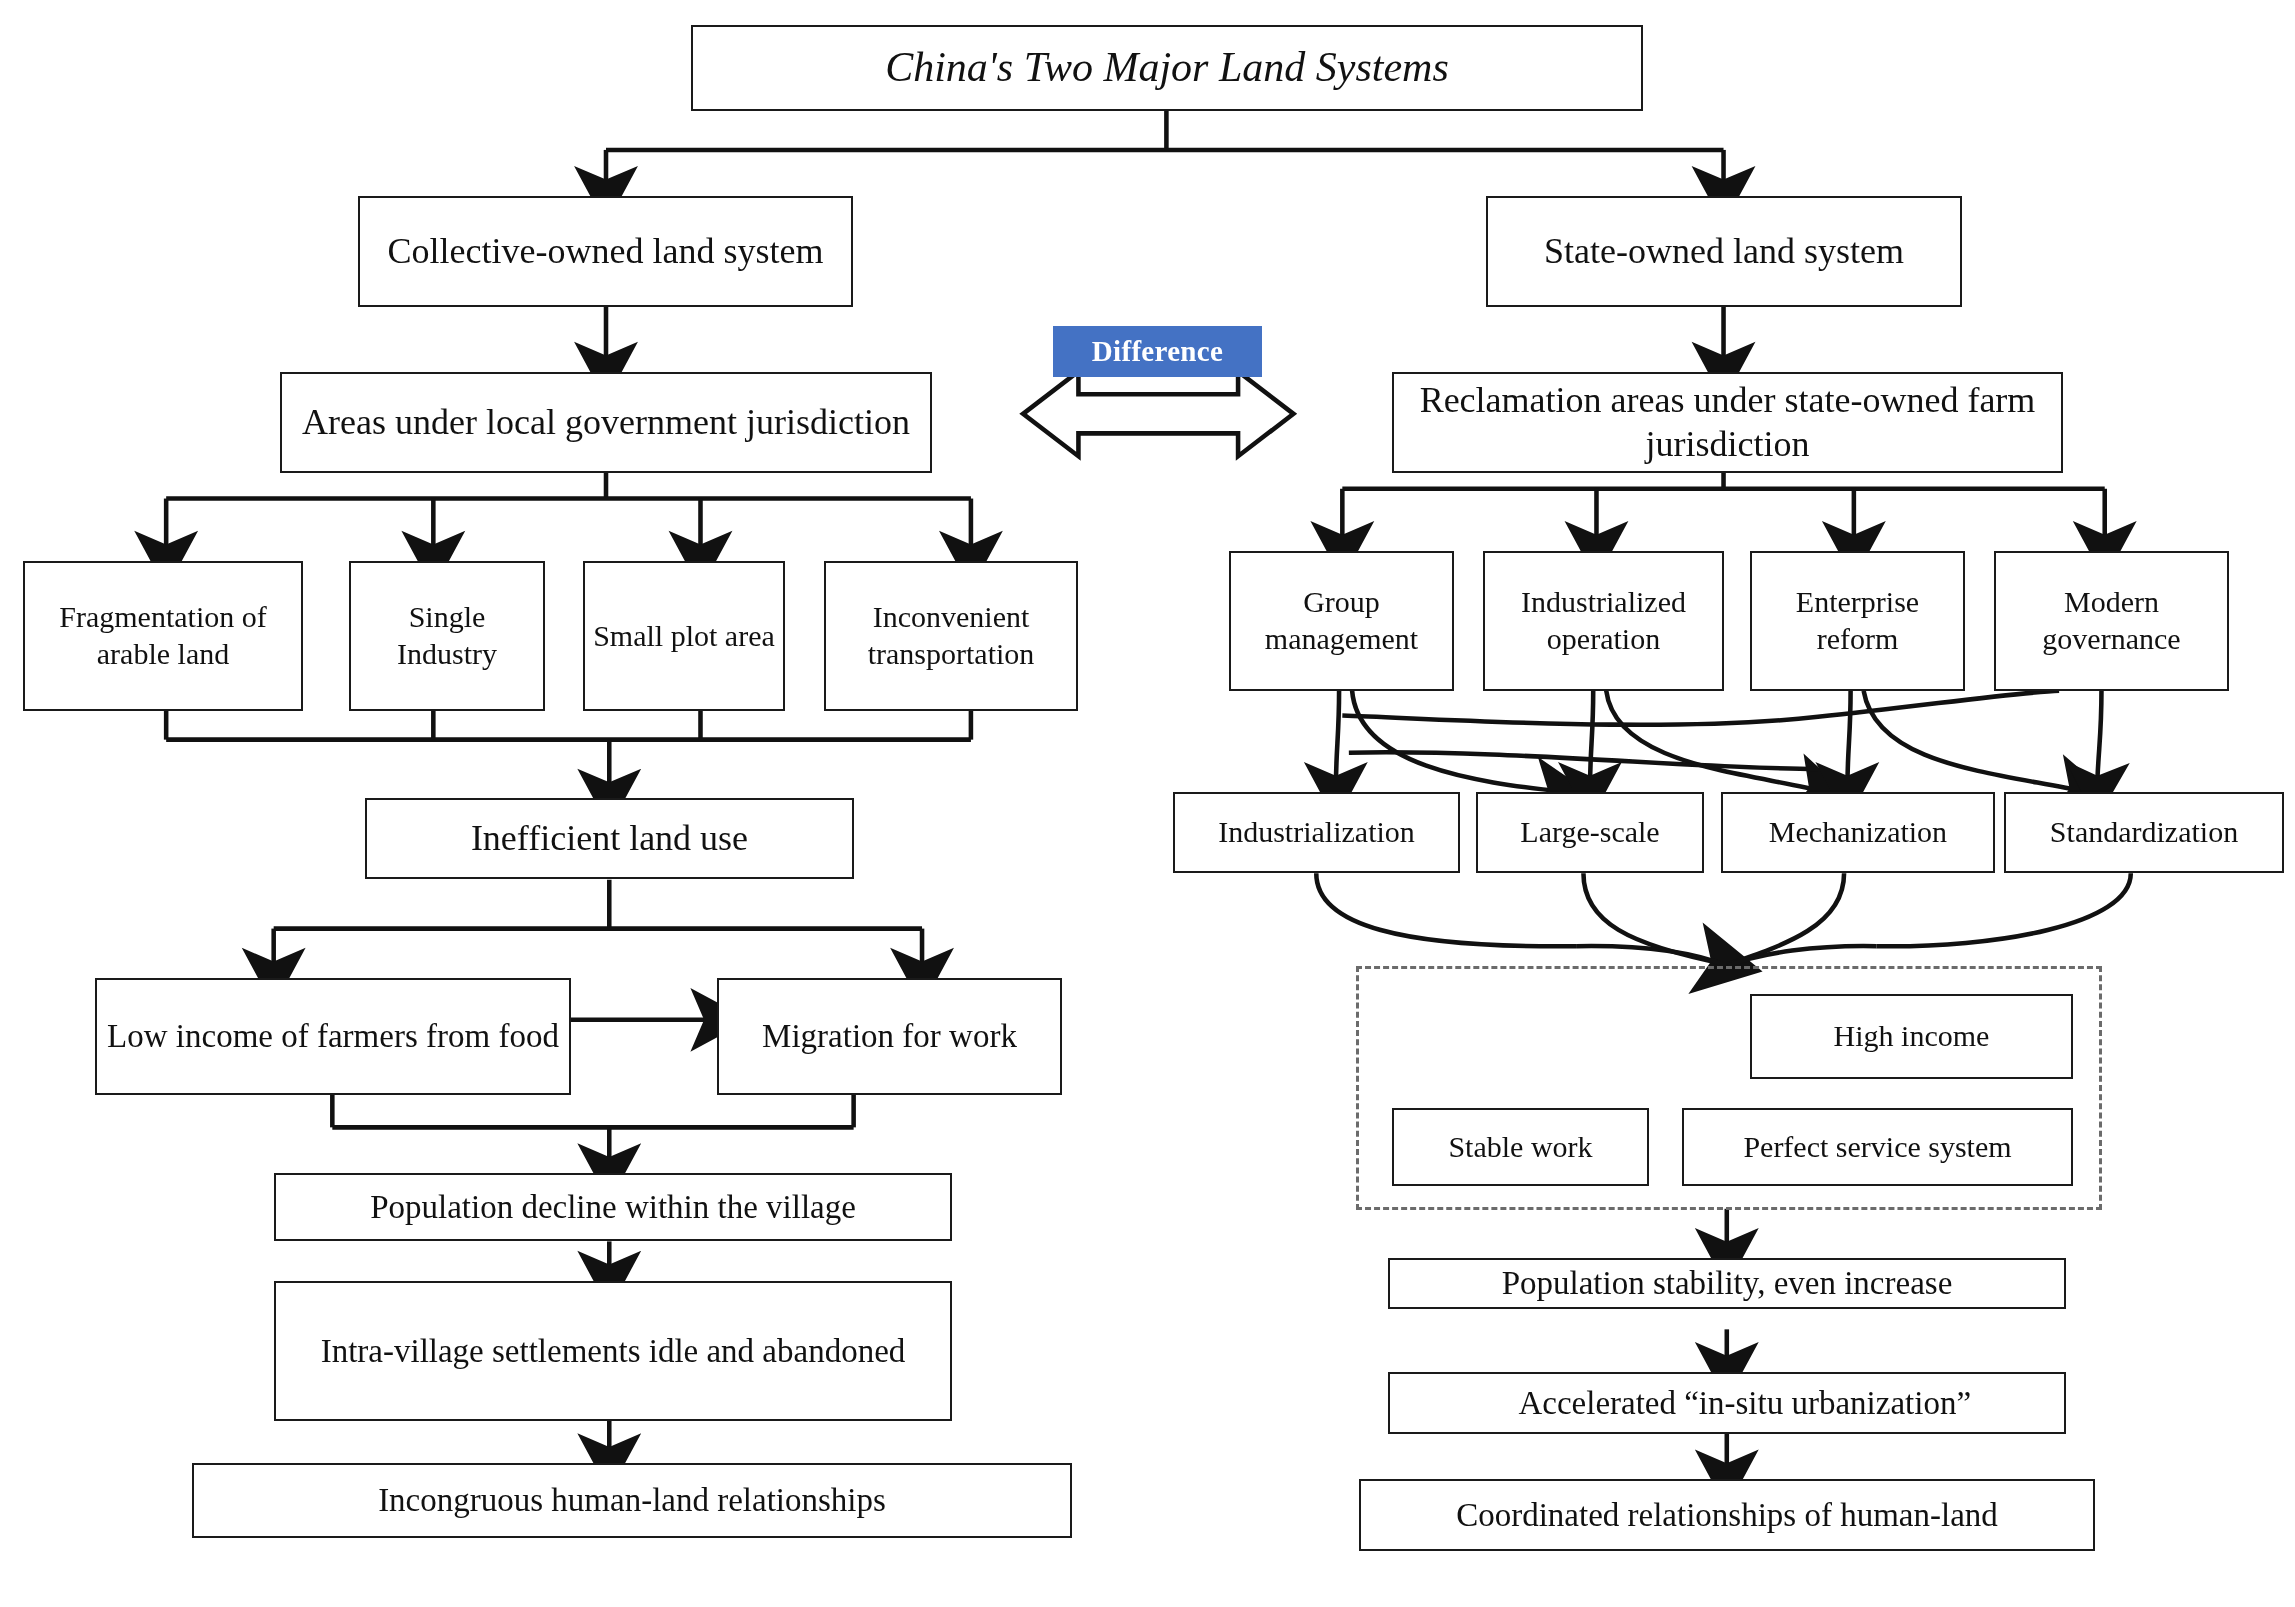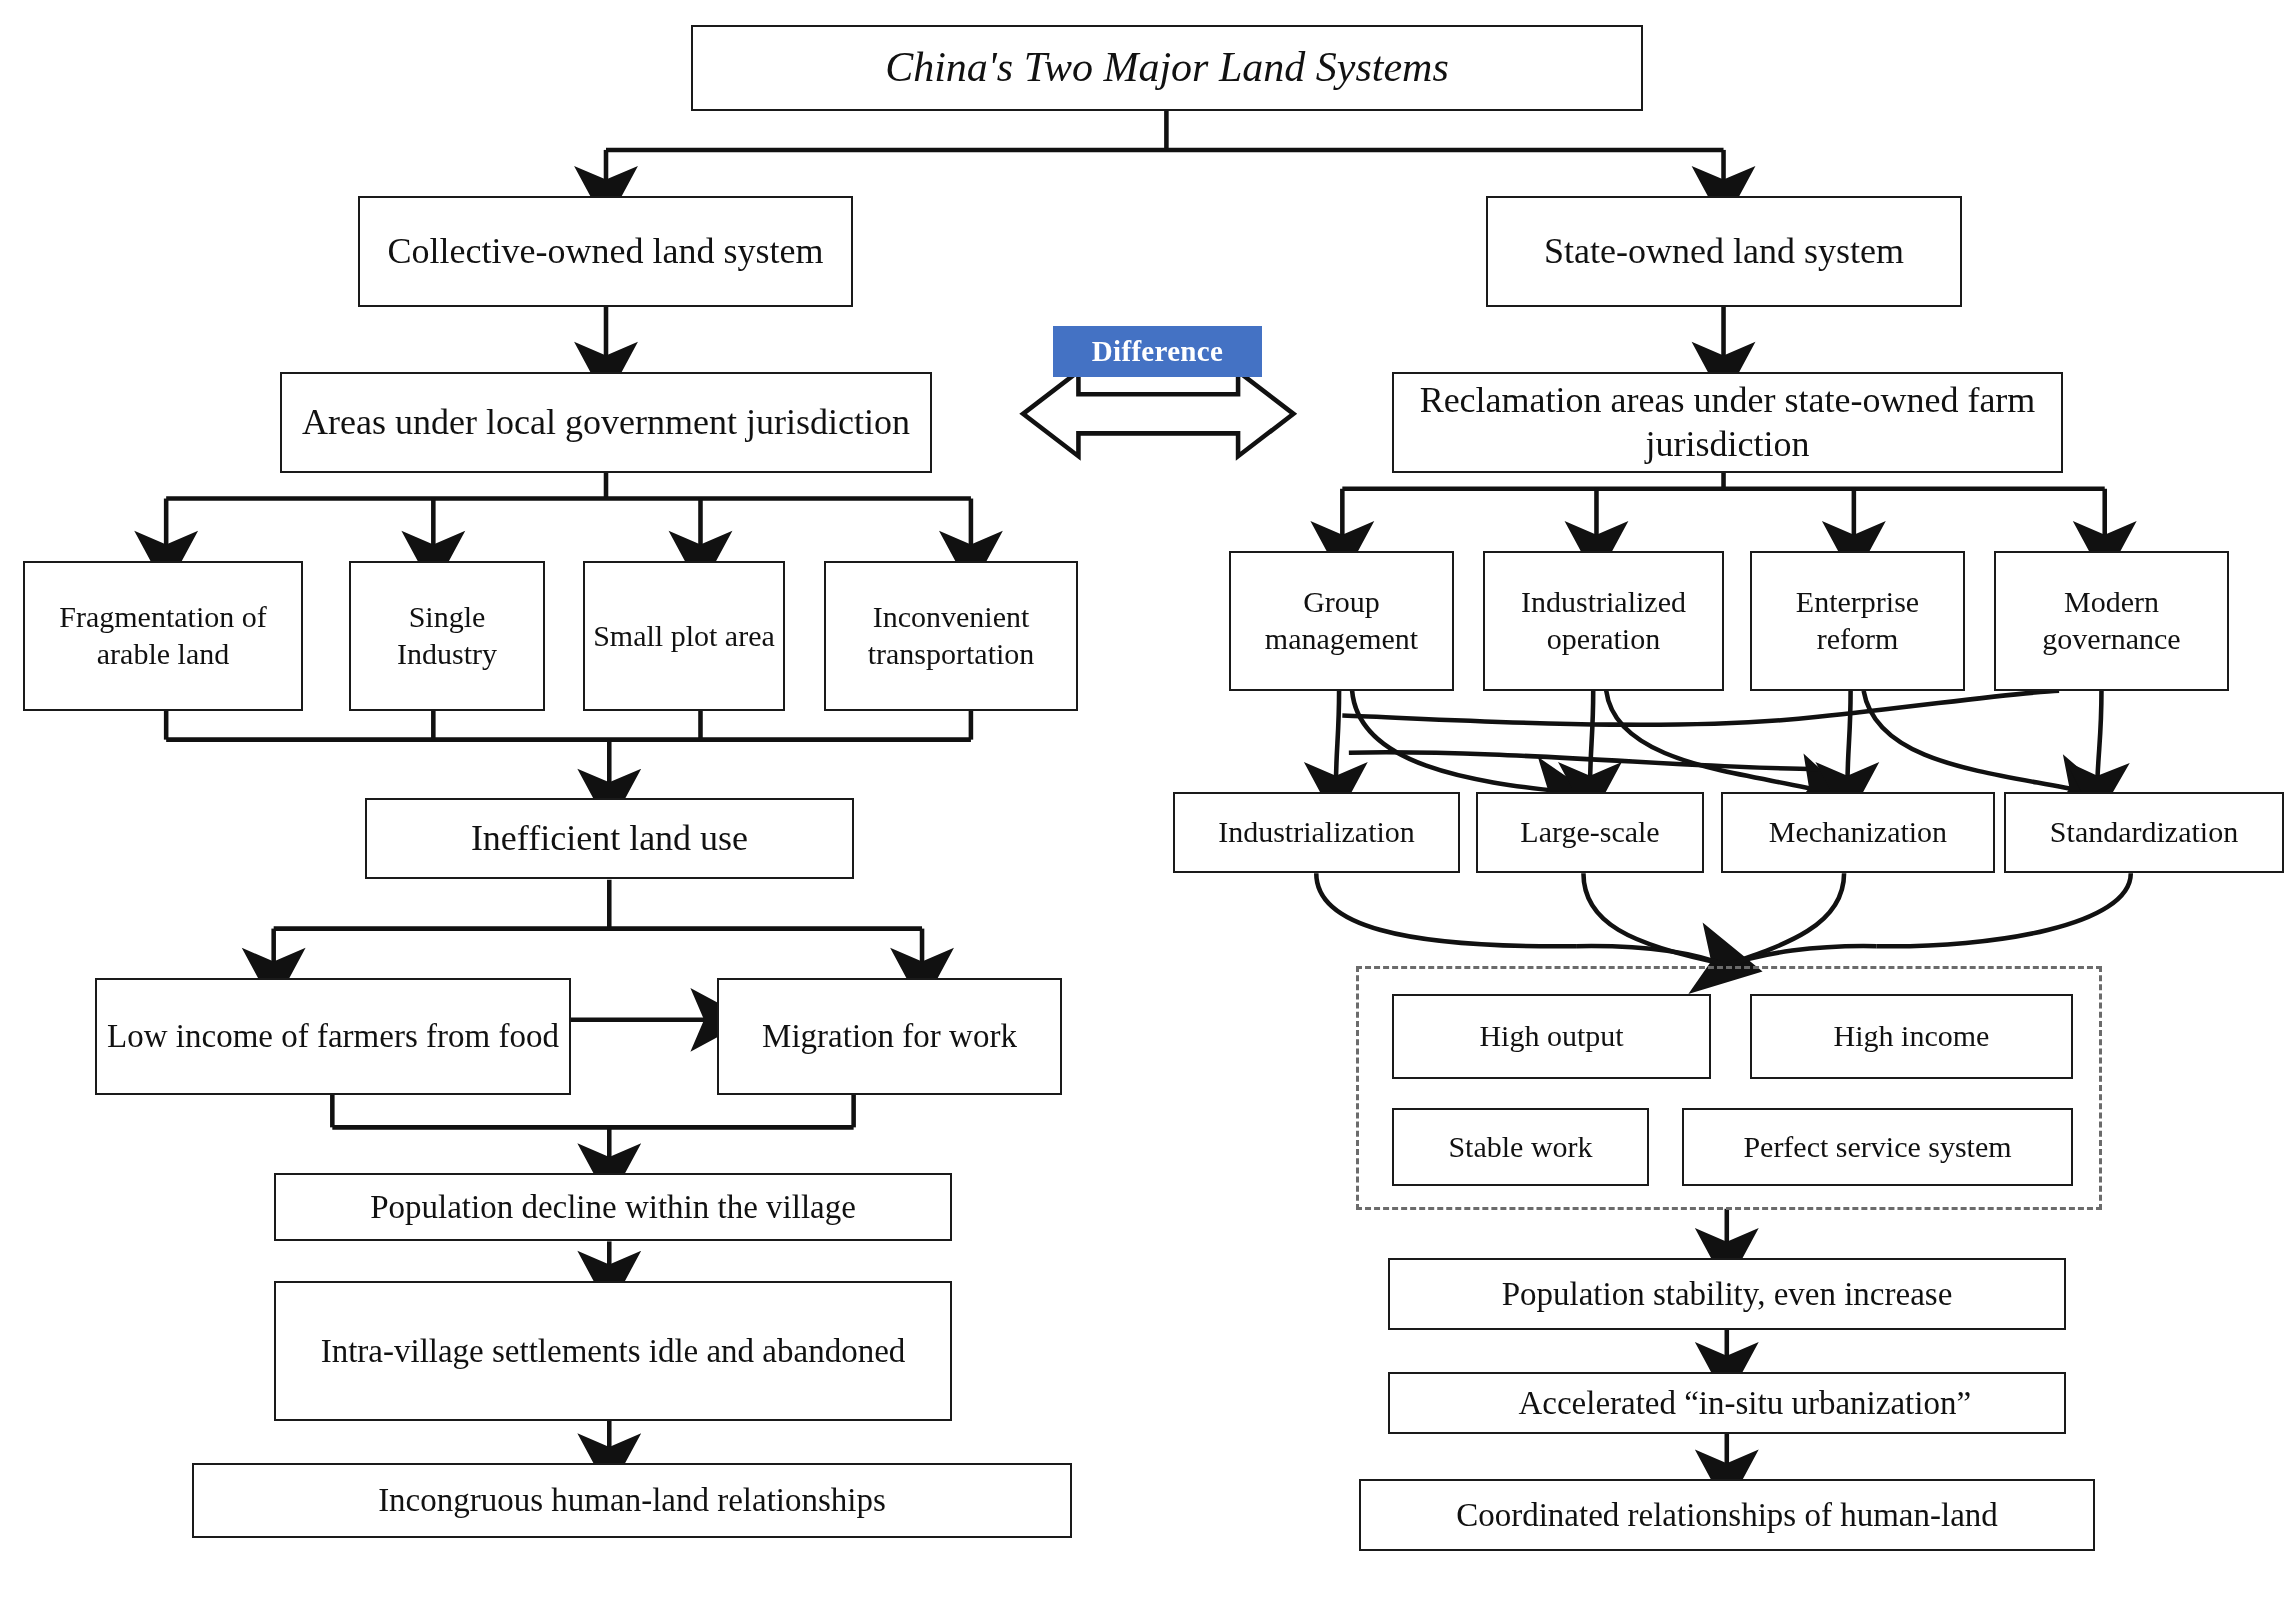--- a/index.html
+++ b/index.html
@@ -202,34 +202,31 @@
   </div>
   <div class="node n-sm" style="left:1721px;top:792px;width:274px;height:81px;">
     <span>Mechanization</span>
   </div>
   <div class="node n-sm" style="left:2004px;top:792px;width:280px;height:81px;">
     <span>Standardization</span>
   </div>
 
   <div class="dashbox" style="left:1356px;top:966px;width:746px;height:244px;"></div>
 
-  <div class="node n-sm" style="left:1392px;top:994px;width:319px;height:85px;">
-    <span>High output</span>
-  </div>
   <div class="node n-sm" style="left:1750px;top:994px;width:323px;height:85px;">
     <span>High income</span>
   </div>
   <div class="node n-sm" style="left:1392px;top:1108px;width:257px;height:78px;">
     <span>Stable work</span>
   </div>
   <div class="node n-sm" style="left:1682px;top:1108px;width:391px;height:78px;">
     <span>Perfect service system</span>
   </div>
 
-  <div class="node n-med" style="left:1388px;top:1258px;width:678px;height:72px;">
+  <div class="node n-med" style="left:1388px;top:1258px;width:678px;height:51px;">
     <span>Population stability, even increase</span>
   </div>
   <div class="node n-med" style="left:1388px;top:1372px;width:678px;height:62px;padding-left:42px;">
     <span>Accelerated  “in-situ urbanization”</span>
   </div>
   <div class="node n-med" style="left:1359px;top:1479px;width:736px;height:72px;">
     <span>Coordinated relationships of human-land</span>
   </div>
 
 </div>

